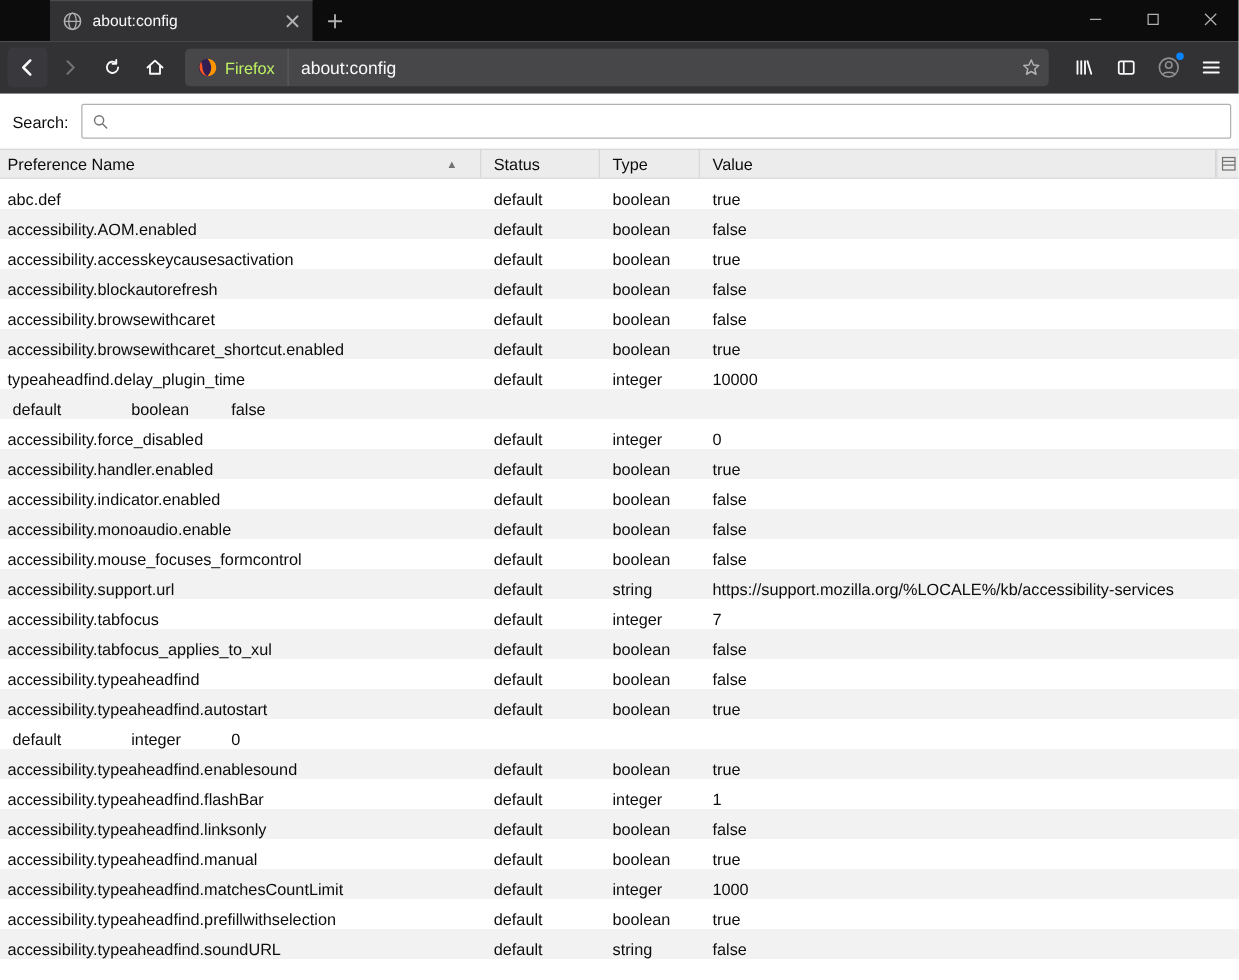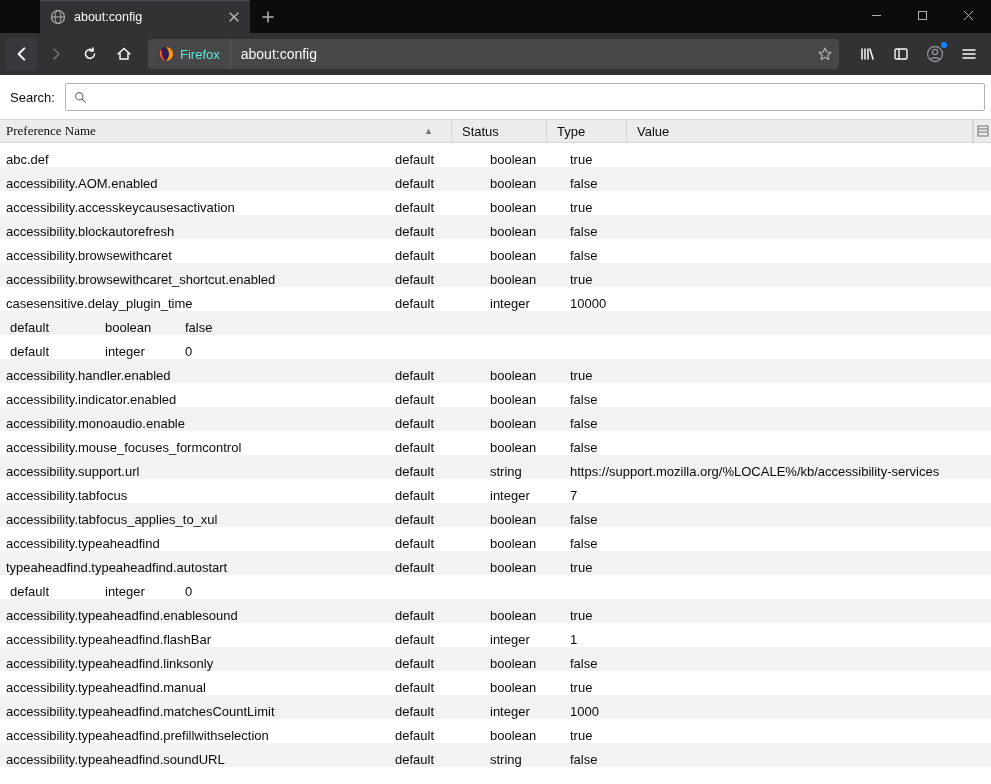--- a/index.html
+++ b/index.html
@@ -16,36 +16,36 @@
   .win-btn { width:46px; height:30px; display:flex; align-items:center; justify-content:center; color:#b1b1b3; cursor:pointer; }
   
   .navbar { background:#323234; height:42px; display:flex; align-items:center; padding:0 6px; gap:2px; }
   .nav-btn { width:32px; height:32px; border-radius:4px; display:flex; align-items:center; justify-content:center; color:#b1b1b3; cursor:pointer; }
   .nav-btn.enabled { color:#f9f9fa; background:#38383d; }
   .nav-btn.disabled { color:#737373; cursor:default; }
   .urlbar-wrap { flex:1; display:flex; align-items:center; margin:0 6px; }
   .urlbar { flex:1; height:30px; background:#474749; border-radius:4px; display:flex; align-items:center; overflow:hidden; }
   .identity { display:flex; align-items:center; padding:0 10px; gap:6px; border-right:1px solid #5a5a5d; height:100%; }
   .ff-logo { width:16px; height:16px; }
-  .ff-word { color:#5eead4; font-size:13px; }
+  .ff-word { color:#bef264; font-size:13px; }
   .url-text { flex:1; padding:0 10px; color:#f9f9fa; font-size:14px; }
   .url-star { width:28px; display:flex; align-items:center; justify-content:center; color:#b1b1b3; cursor:pointer; }
   .right-icons { display:flex; gap:2px; margin-left:4px; }
   
   .content { height:calc(784px - 33px - 42px); display:flex; flex-direction:column; background:#fff; }
   .search-row { display:flex; align-items:center; padding:8px 6px; gap:10px;border-radius:10px; }
   .search-label { font-size:13px; padding-left:4px; }
   .search-box { flex:1; height:28px; border:1px solid #b1b1b3; border-radius:2px; display:flex; align-items:center; padding:0 8px; gap:6px; }
   .search-box svg { color:#737373; }
   .search-box input { border:none; outline:none; flex:1; font-size:13px; background:transparent; }
   
   .thead { display:flex; background:#ececec; border-top:1px solid #d7d7db; border-bottom:1px solid #d7d7db; height:24px; align-items:stretch; font-size:13px; color:#0c0c0d; position:relative; }
   .col { display:flex; align-items:center; padding:0 6px; border-right:1px solid #d7d7db; cursor:pointer; position:relative; }
   .col:last-child { border-right:none; }
-  .col-name { width:452px; padding-left:6px;font-family:Liberation Serif, serif; }
+  .col-name { width:385px; padding-left:6px; }
   .col-status { width:95px; padding-left:10px; }
   .col-type { width:80px; padding-left:10px; }
   .col-value { flex:1; padding-left:10px; }
   .sort-arrow { position:absolute; right:18px; font-size:9px; color:#737373; }
   .col-picker { width:18px; border-left:1px solid #d7d7db; display:flex; align-items:center; justify-content:center; cursor:pointer; color:#737373; }
   
   .tbody-wrap { flex:1; overflow-y:scroll; }
   .tbody-wrap::-webkit-scrollbar { width:16px; }
   .tbody-wrap::-webkit-scrollbar-track { background:#f0f0f0; }
   .tbody-wrap::-webkit-scrollbar-thumb { background:#c1c1c1; border:2px solid #f0f0f0; border-radius:2px; }
@@ -240,31 +240,32 @@
         <div class="pcell type">boolean</div>
         <div class="pcell value">false</div>
       </div>
       <div class="prow">
         <div class="pcell name">accessibility.browsewithcaret_shortcut.enabled</div>
         <div class="pcell status">default</div>
         <div class="pcell type">boolean</div>
         <div class="pcell value">true</div>
       </div>
       <div class="prow">
-        <div class="pcell name">casesensitive.delay_plugin_time</div>
+        <div class="pcell name">typeaheadfind.delay_plugin_time</div>
         <div class="pcell status">default</div>
         <div class="pcell type">integer</div>
         <div class="pcell value">10000</div>
       </div>
       <div class="prow">
         <div class="pcell status">default</div>
         <div class="pcell type">boolean</div>
         <div class="pcell value">false</div>
       </div>
       <div class="prow">
+        <div class="pcell name">accessibility.force_disabled</div>
         <div class="pcell status">default</div>
         <div class="pcell type">integer</div>
         <div class="pcell value">0</div>
       </div>
       <div class="prow">
         <div class="pcell name">accessibility.handler.enabled</div>
         <div class="pcell status">default</div>
         <div class="pcell type">boolean</div>
         <div class="pcell value">true</div>
       </div>
@@ -304,21 +305,21 @@
         <div class="pcell type">boolean</div>
         <div class="pcell value">false</div>
       </div>
       <div class="prow">
         <div class="pcell name">accessibility.typeaheadfind</div>
         <div class="pcell status">default</div>
         <div class="pcell type">boolean</div>
         <div class="pcell value">false</div>
       </div>
       <div class="prow">
-        <div class="pcell name">typeaheadfind.typeaheadfind.autostart</div>
+        <div class="pcell name">accessibility.typeaheadfind.autostart</div>
         <div class="pcell status">default</div>
         <div class="pcell type">boolean</div>
         <div class="pcell value">true</div>
       </div>
       <div class="prow">
         <div class="pcell status">default</div>
         <div class="pcell type">integer</div>
         <div class="pcell value">0</div>
       </div>
       <div class="prow">

